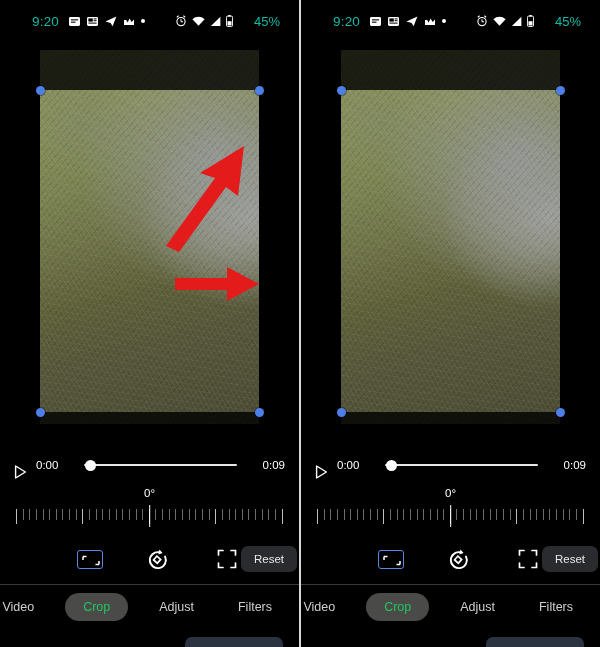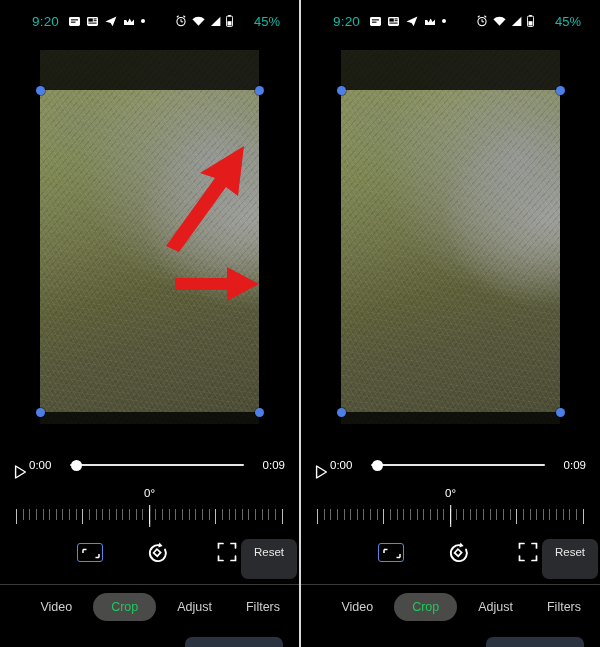--- a/index.html
+++ b/index.html
@@ -56,21 +56,21 @@
   
   .crop-rect { position:absolute; left:40px; top:48px; width:219px; height:322px; }
   .handle {
     position:absolute; width:9px; height:9px; border-radius:50%;
     background:#4d7fe8; box-shadow:0 0 0 1px rgba(0,0,0,.35);
   }
   .h-tl{left:-4.5px; top:-4.5px;} .h-tr{right:-4.5px; top:-4.5px;}
   .h-bl{left:-4.5px; bottom:-4.5px;} .h-br{right:-4.5px; bottom:-4.5px;}
 
   
-  .timeline { display:flex; align-items:center; padding:0 14px; height:36px; gap:15px; }
+  .timeline { display:flex; align-items:center; padding:0 14px; height:36px; gap:22px; }
   .play-tri {
     width:0;height:0;border-left:10px solid transparent;
     border-top:7px solid transparent;border-bottom:7px solid transparent;
   }
   .t-label { color:#fff; font-size:11.5px; min-width:26px; }
   .track { position:relative; flex:1; height:14px; display:flex; align-items:center; }
   .track-line { width:100%; height:1.6px; background:#e6e6e6; border-radius:2px; }
   .thumb { position:absolute; left:1px; width:11px; height:11px; border-radius:50%; background:#fff; }
 
   
@@ -81,39 +81,39 @@
   }
   .dial-ticks { position:absolute; left:16px; right:16px; top:22px; height:20px; display:flex; align-items:flex-start; justify-content:space-between; }
   .tick { width:1px; height:11px; background:rgba(255,255,255,.42); }
   .tick.maj { height:15px; background:rgba(255,255,255,.75); }
   .dial-center {
     position:absolute; left:50%; top:18px; transform:translateX(-50%);
     width:1.6px; height:22px; background:#fff;
   }
 
   
-  .toolrow { display:flex; height:40px; padding:0 2px; position:relative; }
+  .toolrow { display:flex; align-items:center; height:40px; padding:0 2px; position:relative; }
   .tool { width:34px; height:26px; display:flex; align-items:center; justify-content:center; }
   .tool.t1 { margin-left:74px; }
   .tool.t2 { margin-left:40px; }
   .tool.t3 { margin-left:40px; }
   .aspect-box {
     width:26px; height:19px; border:1.6px solid #5b86e8; border-radius:3px;
     position:relative;
   }
   .reset-btn {
     margin-left:auto; background:#2a2b2e; color:#e8e8e8;
     font-size:11.5px; padding:7px 13px; border-radius:7px;
   }
 
   
   .hdivider { height:1px; background:#3a3a3a; margin-top:5px; }
 
   
-  .tabs { display:flex; align-items:center; justify-content:flex-end; height:44px; padding-right:6px; gap:8px; }
+  .tabs { display:flex; align-items:center; justify-content:flex-end; height:44px; padding-right:14px; gap:18px; }
   .tab { color:#cfcfcf; font-size:12.5px; padding:7px 13px; border-radius:16px; }
   .tab.active { background:#4a4a48; color:#22c55e; font-weight:500; padding:7px 18px; }
 
   
   .footer { display:flex; align-items:center; height:48px; padding:0 16px; }
   .cancel { color:#f0f0f0; font-size:12.5px; }
   .savecopy {
     margin-left:auto; background:#2c3340; color:#fff; font-size:12.5px;
     padding:9px 20px; border-radius:7px;
   }

